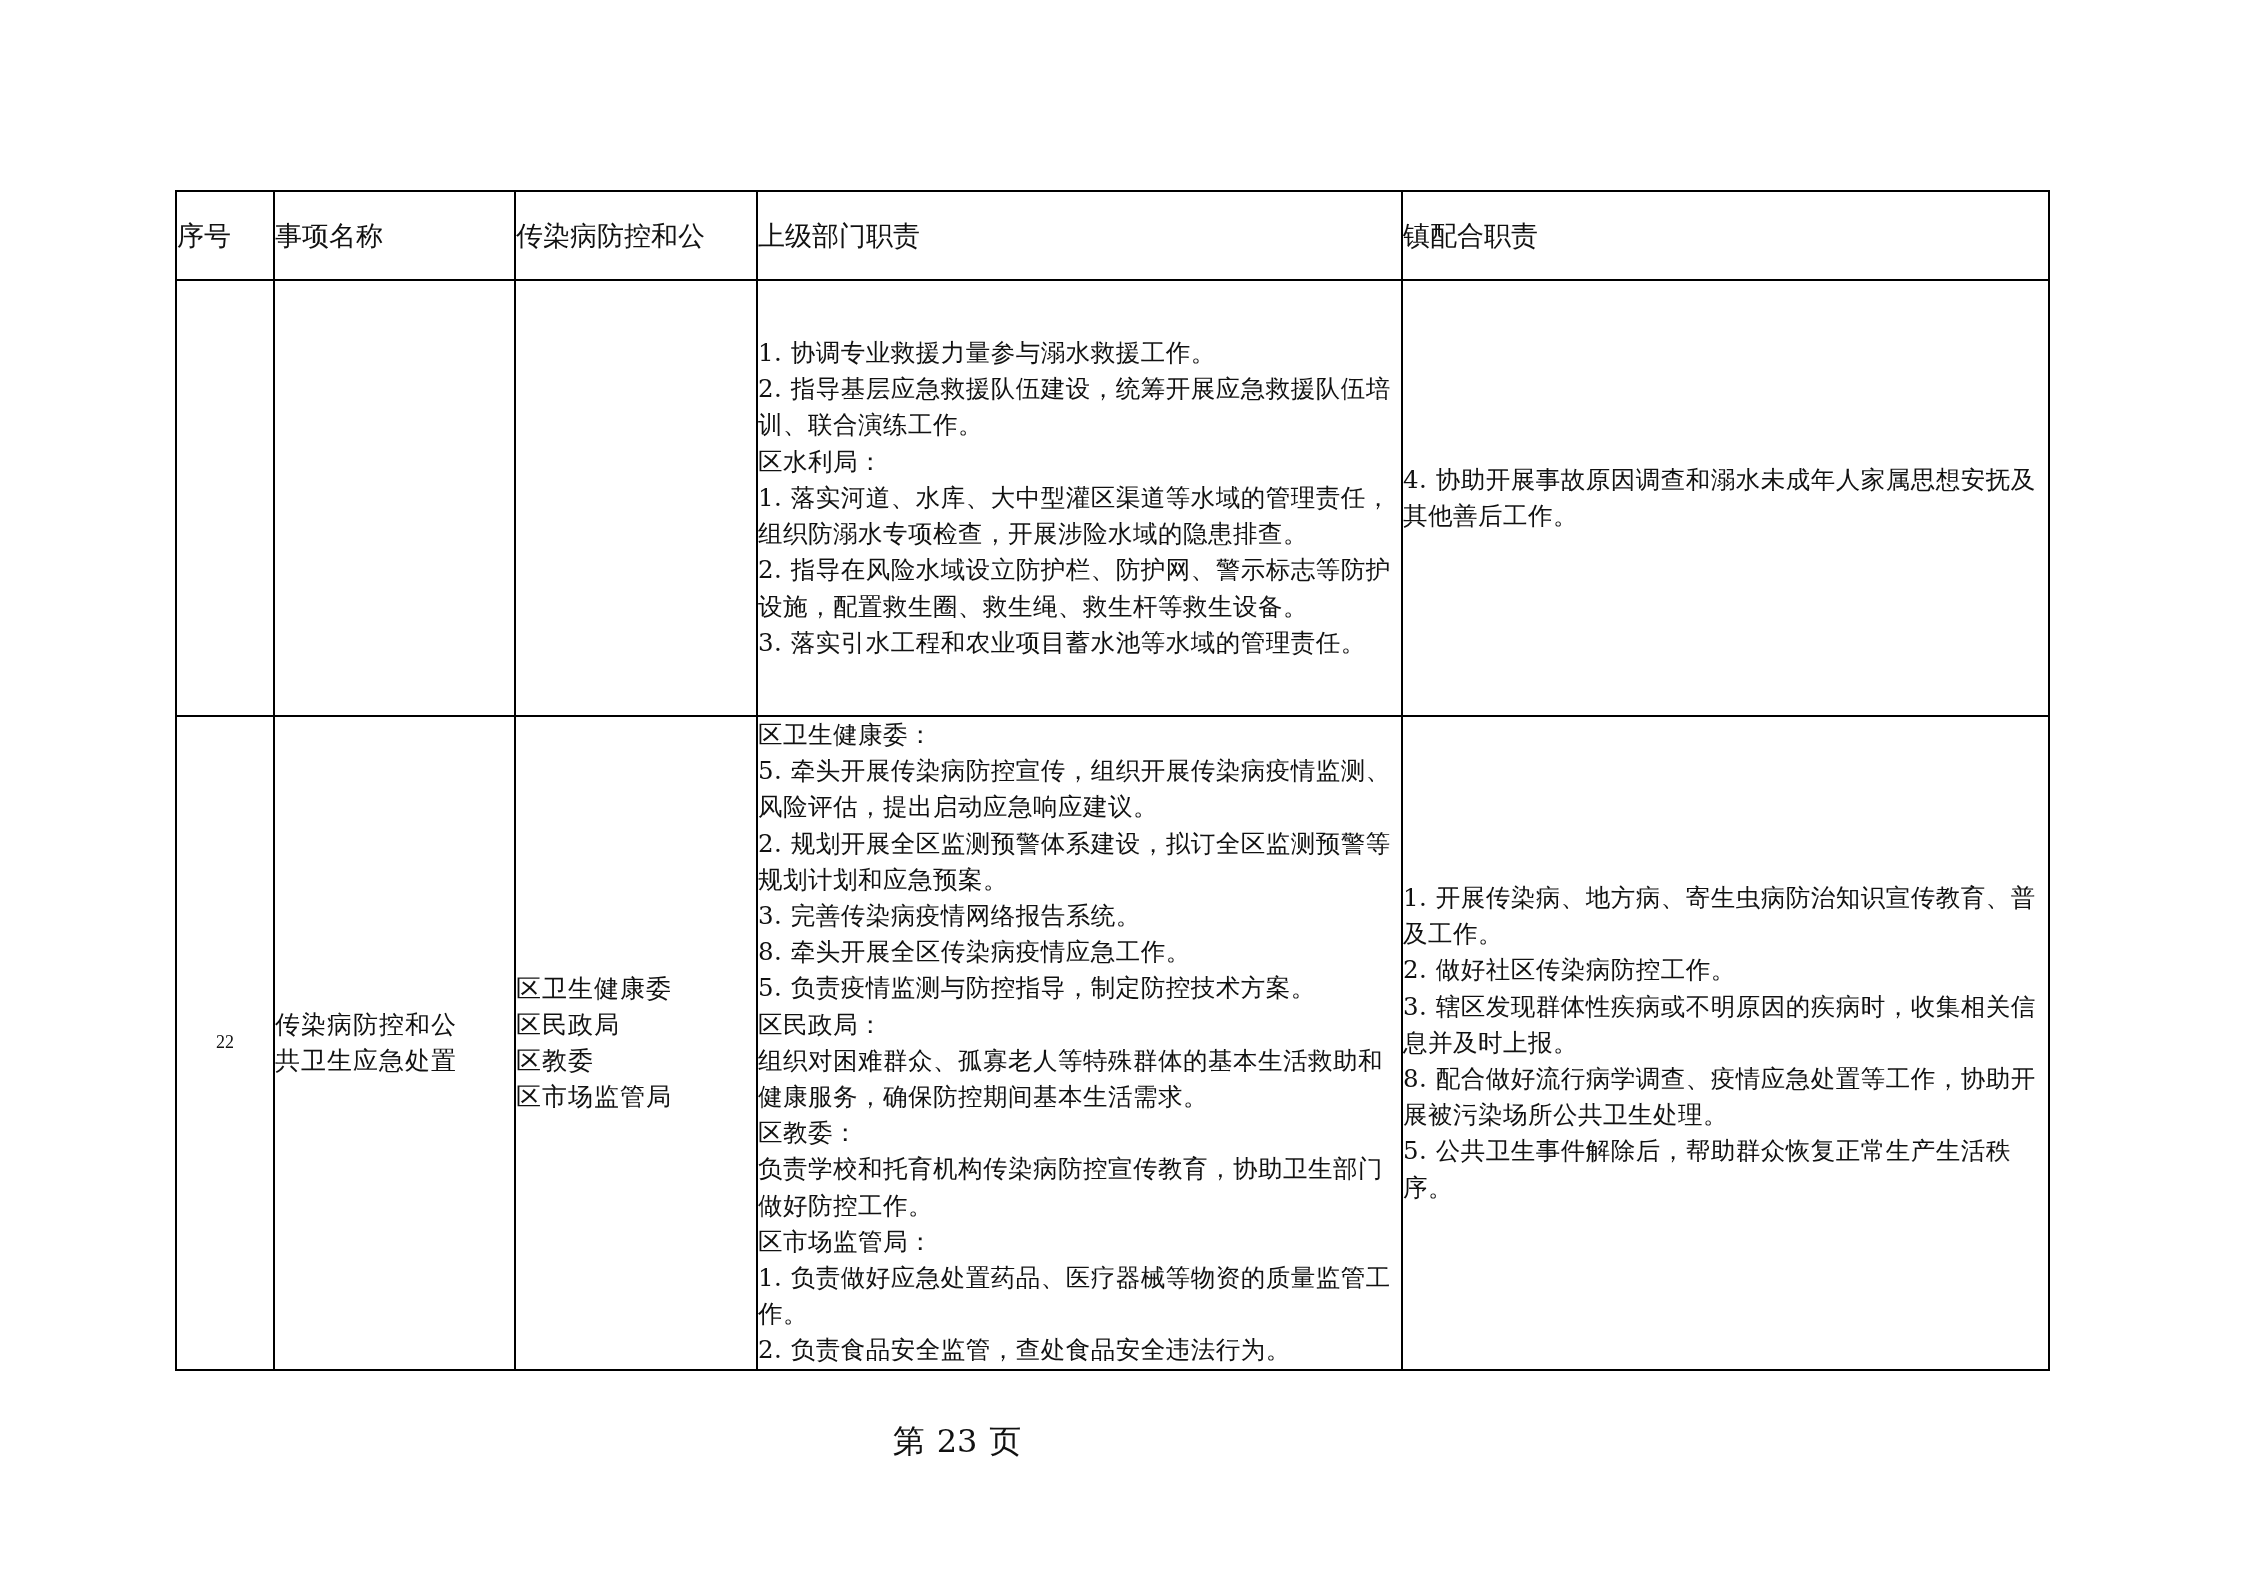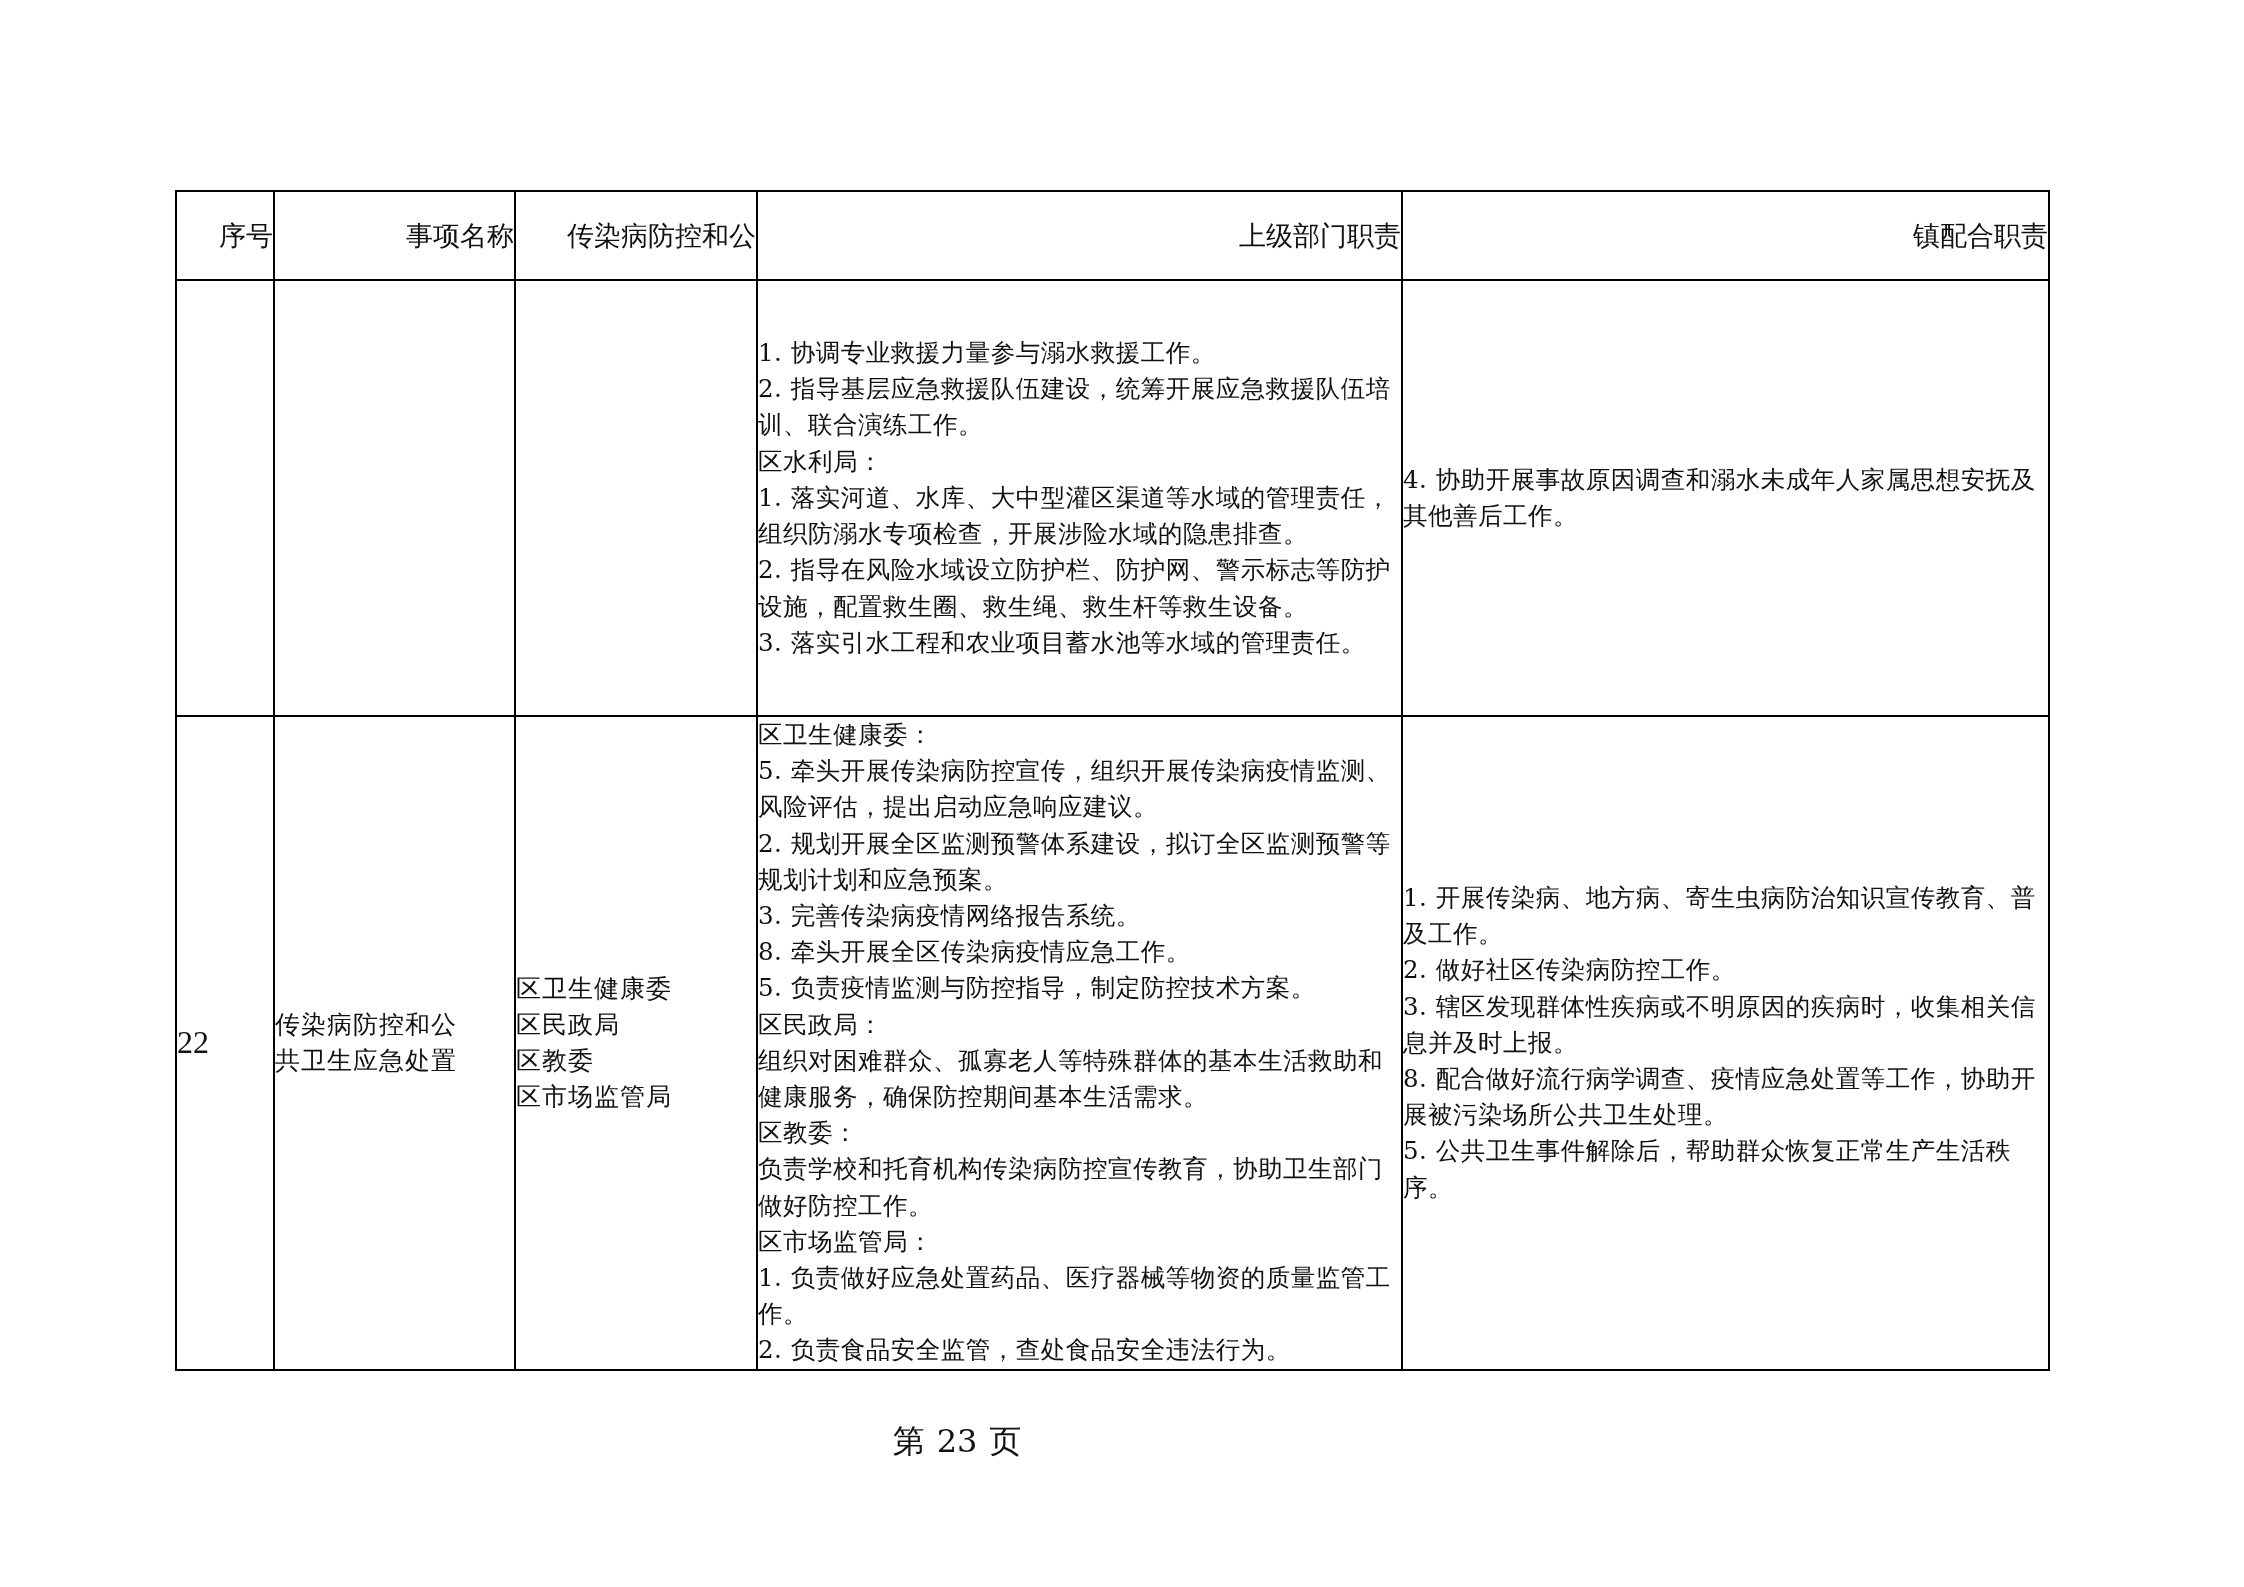--- a/index.html
+++ b/index.html
@@ -2,22 +2,22 @@
 <html><head>
 <meta charset="utf-8">
 <style>
   html, body { margin: 0; padding: 0; background: #ffffff; }
   body { width: 2244px; height: 1587px; position: relative; overflow: hidden;
          font-family: "DejaVu Serif", "Liberation Serif", serif; color: #111; }
   table.main { position: absolute; left: 175px; top: 190px; width: 1873px;
                border-collapse: collapse; table-layout: fixed; }
   table.main td, table.main th { border: 2px solid #000; padding: 0; vertical-align: middle; }
   th { font-family: "DejaVu Sans", "Liberation Sans", sans-serif; font-weight: normal;
-       font-size: 27px; height: 87px; text-align: right; }
-  td.c-num { font-size: 32px; font-family: "Liberation Serif", serif; }
+       font-size: 27px; height: 87px; text-align: left; }
+  td.c-num { text-align: center; font-size: 18px; font-family: "Liberation Serif", serif; }
   td.c-name, td.c-dept { font-size: 25px; line-height: 36px; padding: 0 14px; letter-spacing: 1px; }
   td.c-duty, td.c-town { font-size: 24.5px; line-height: 36.2px; padding: 4px 12px 4px 14px;
                          letter-spacing: 0.5px; margin-top: 44px; }
   td.top { vertical-align: top; }
   .line { display: block; white-space: pre-wrap; }
   tr.r1 td { height: 434px; }
   tr.r2 td { height: 650px; }
   .footer { position: absolute; left: 0; width: 1914px; top: 1420px; text-align: center;
             font-size: 32px; font-family: "DejaVu Serif", "Liberation Serif", serif; }
   .footer span { margin: 0 6px; }

